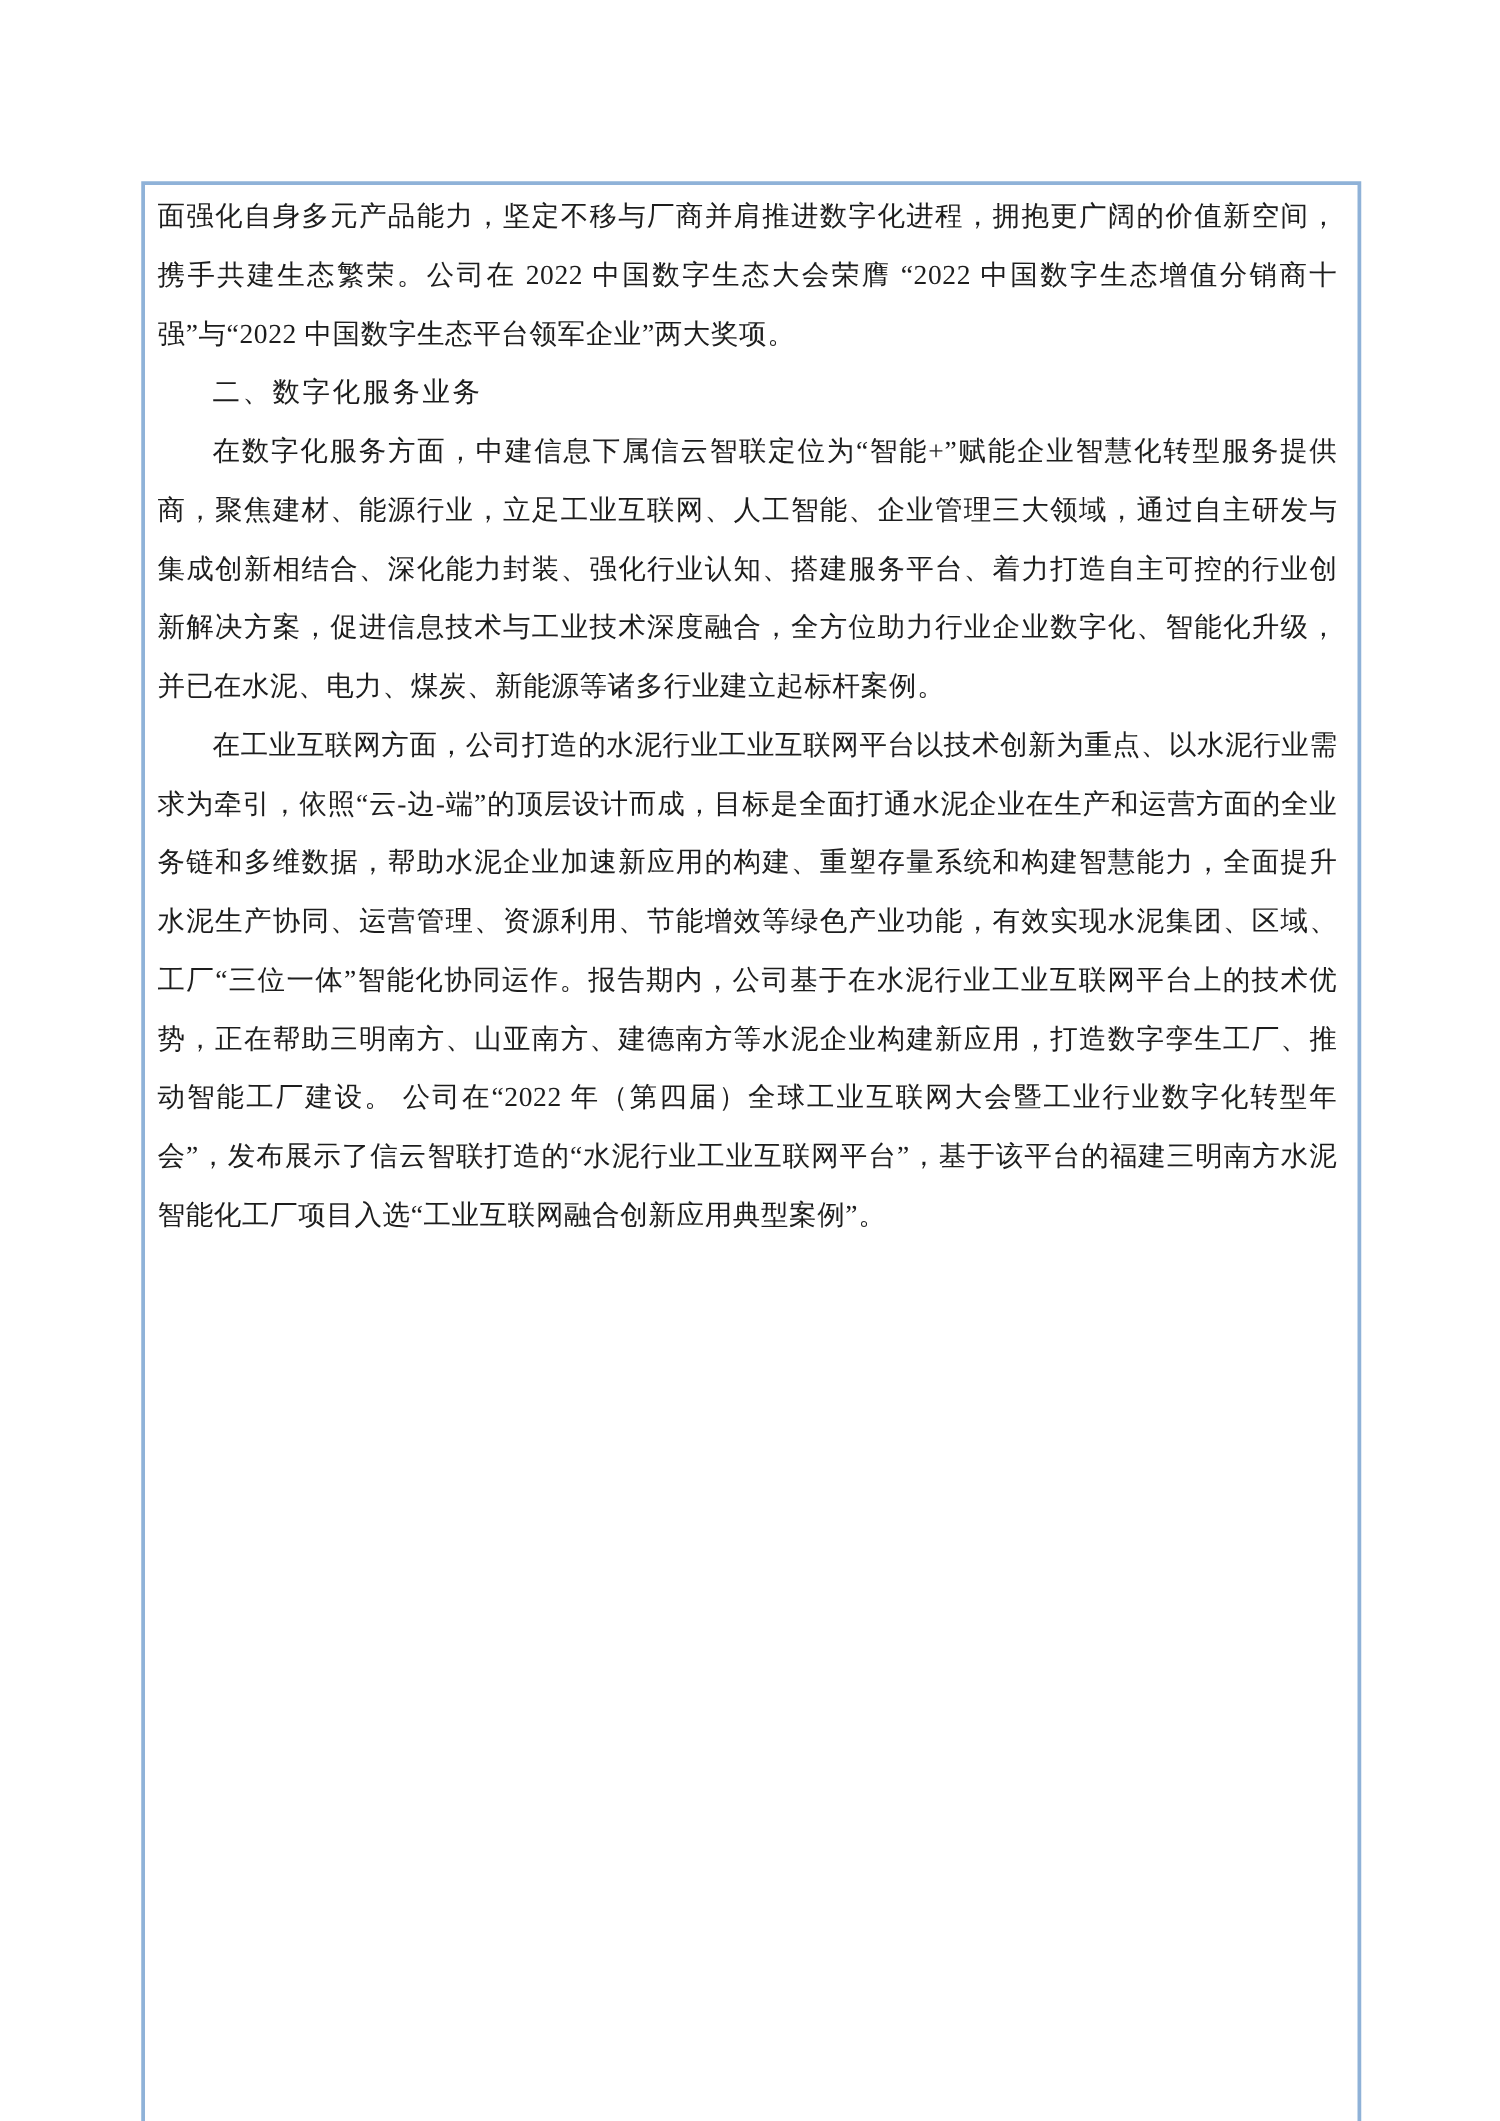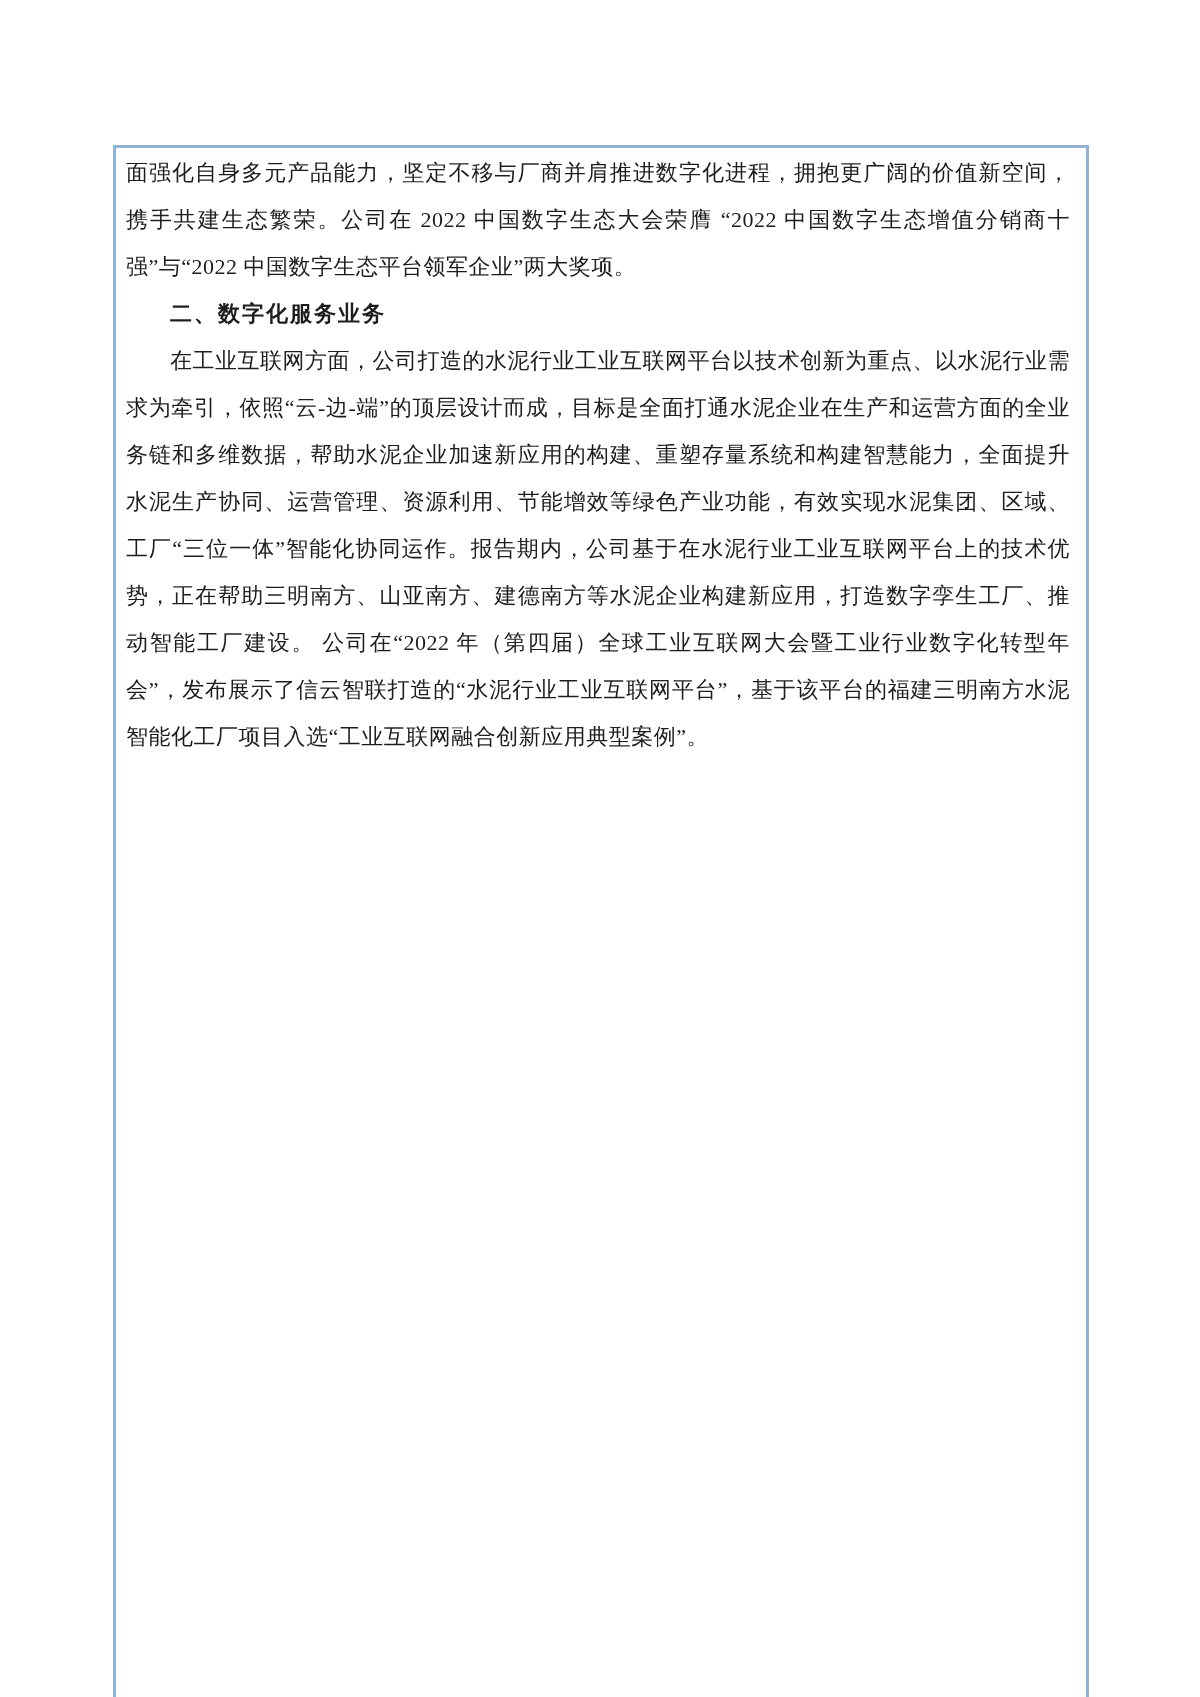--- a/index.html
+++ b/index.html
@@ -32,26 +32,27 @@
     color: #1d1d1d;
     text-align: justify;
     text-align-last: left;
     letter-spacing: 0.5px;
   }
   .para.indent {
     text-indent: 2em;
   }
   .para.heading {
     font-family: "Liberation Sans", "DejaVu Sans", sans-serif;
-    font-weight: bold;
+    font-weight: normal;
     text-align: left;
     letter-spacing: 2px;
   }
 </style>
 </head>
 <body>
 
 <div class="content-box">
   <p class="para">面强化自身多元产品能力，坚定不移与厂商并肩推进数字化进程，拥抱更广阔的价值新空间，携手共建生态繁荣。公司在 2022 中国数字生态大会荣膺 “2022 中国数字生态增值分销商十强”与“2022 中国数字生态平台领军企业”两大奖项。</p>
   <p class="para indent heading">二、数字化服务业务</p>
+  <p class="para indent">在数字化服务方面，中建信息下属信云智联定位为“智能+”赋能企业智慧化转型服务提供商，聚焦建材、能源行业，立足工业互联网、人工智能、企业管理三大领域，通过自主研发与集成创新相结合、深化能力封装、强化行业认知、搭建服务平台、着力打造自主可控的行业创新解决方案，促进信息技术与工业技术深度融合，全方位助力行业企业数字化、智能化升级，并已在水泥、电力、煤炭、新能源等诸多行业建立起标杆案例。</p>
   <p class="para indent">在工业互联网方面，公司打造的水泥行业工业互联网平台以技术创新为重点、以水泥行业需求为牵引，依照“云-边-端”的顶层设计而成，目标是全面打通水泥企业在生产和运营方面的全业务链和多维数据，帮助水泥企业加速新应用的构建、重塑存量系统和构建智慧能力，全面提升水泥生产协同、运营管理、资源利用、节能增效等绿色产业功能，有效实现水泥集团、区域、工厂“三位一体”智能化协同运作。报告期内，公司基于在水泥行业工业互联网平台上的技术优势，正在帮助三明南方、山亚南方、建德南方等水泥企业构建新应用，打造数字孪生工厂、推动智能工厂建设。 公司在“2022 年（第四届）全球工业互联网大会暨工业行业数字化转型年会”，发布展示了信云智联打造的“水泥行业工业互联网平台”，基于该平台的福建三明南方水泥智能化工厂项目入选“工业互联网融合创新应用典型案例”。</p>
 
 </div>
 
 </body></html>

